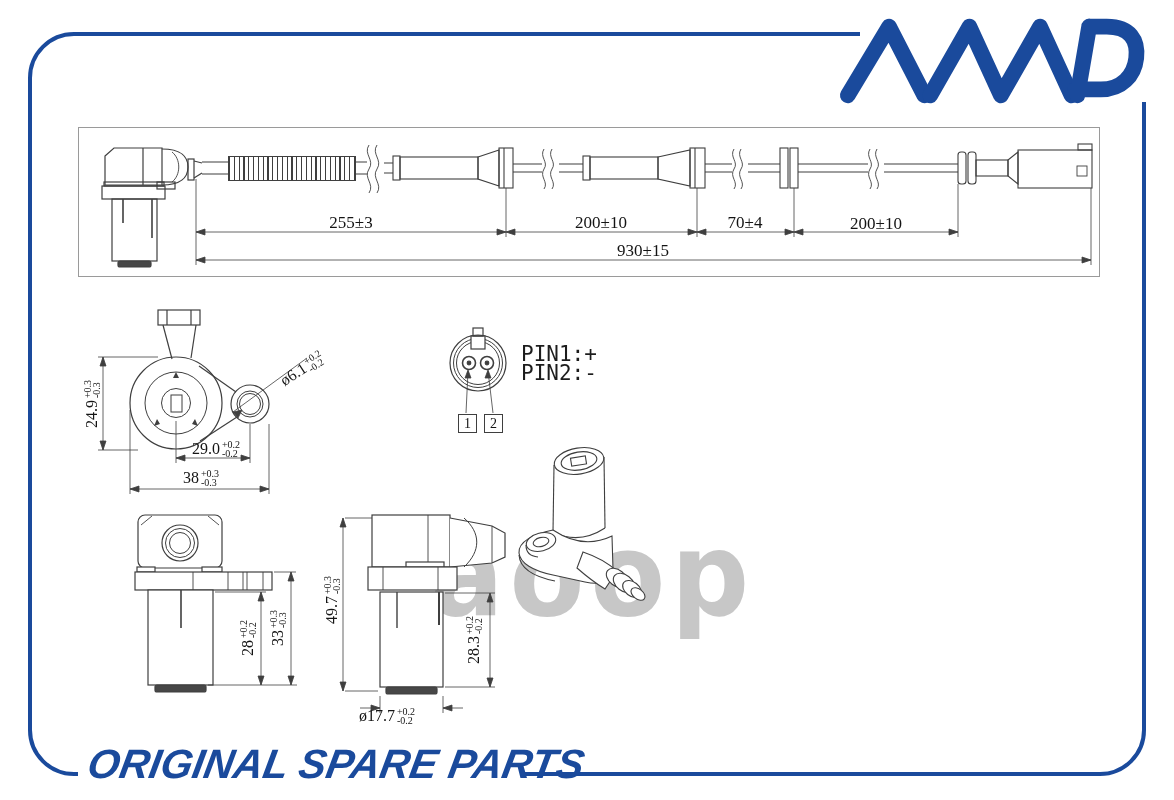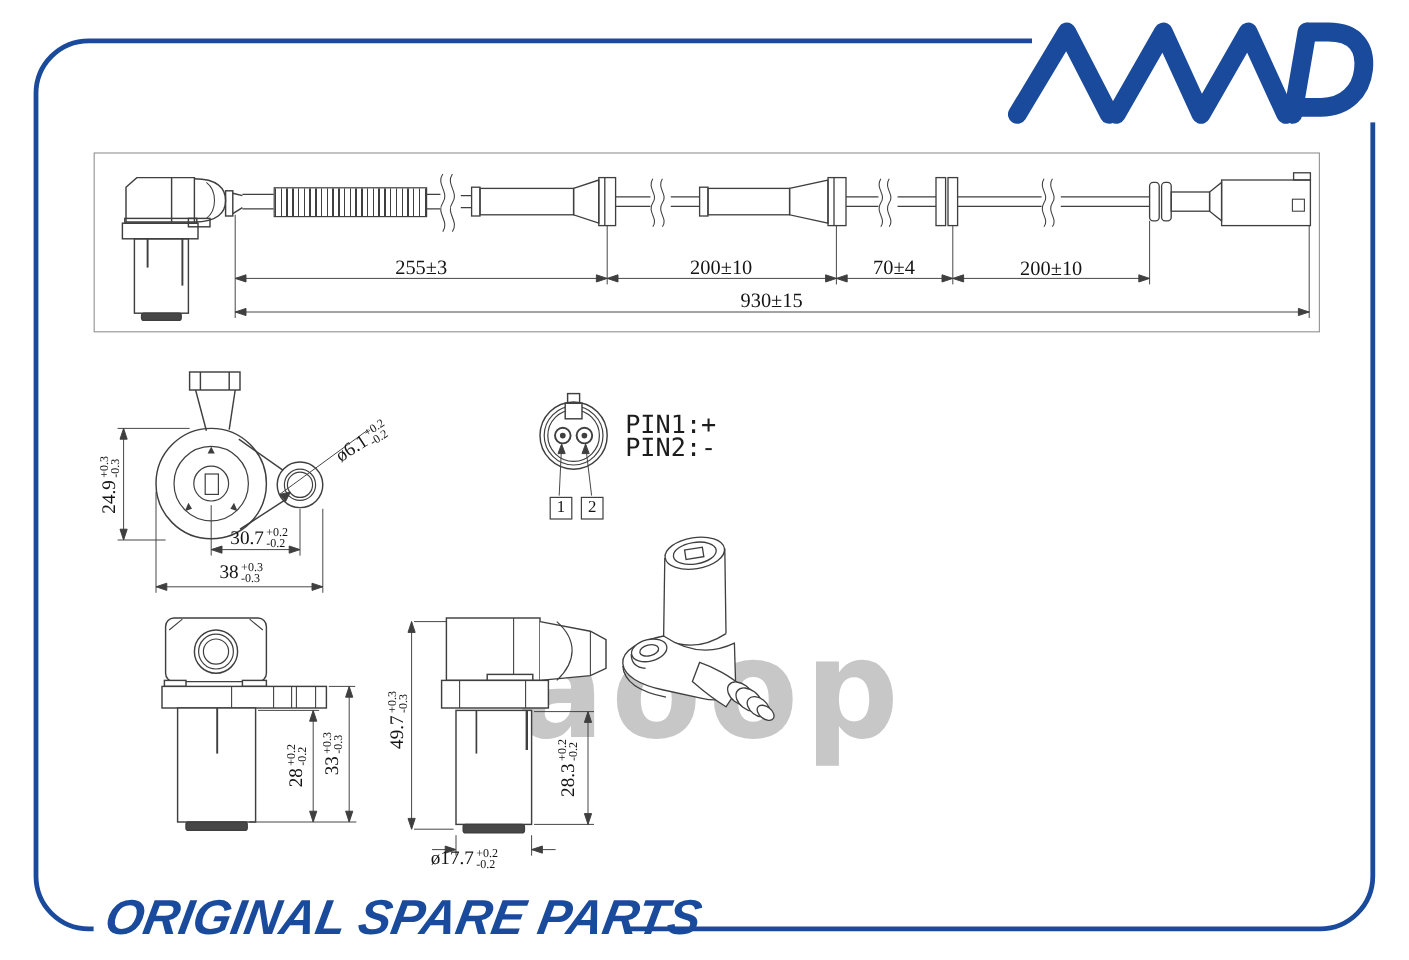--- a/index.html
+++ b/index.html
@@ -289,21 +289,21 @@
       </span>
     </div>
     <div class="dim rot33" style="left:302px;top:369px">
       <span>ø6.1</span>
       <span class="tol">
         <span>+0.2</span>
         <span>-0.2</span>
       </span>
     </div>
     <div class="dim" style="left:216px;top:449px">
-      <span>30.7</span>
+      <span>29.0</span>
       <span class="tol">
         <span>+0.2</span>
         <span>-0.2</span>
       </span>
     </div>
     <div class="dim" style="left:201px;top:478px">
       <span>38</span>
       <span class="tol">
         <span>+0.3</span>
         <span>-0.3</span>

